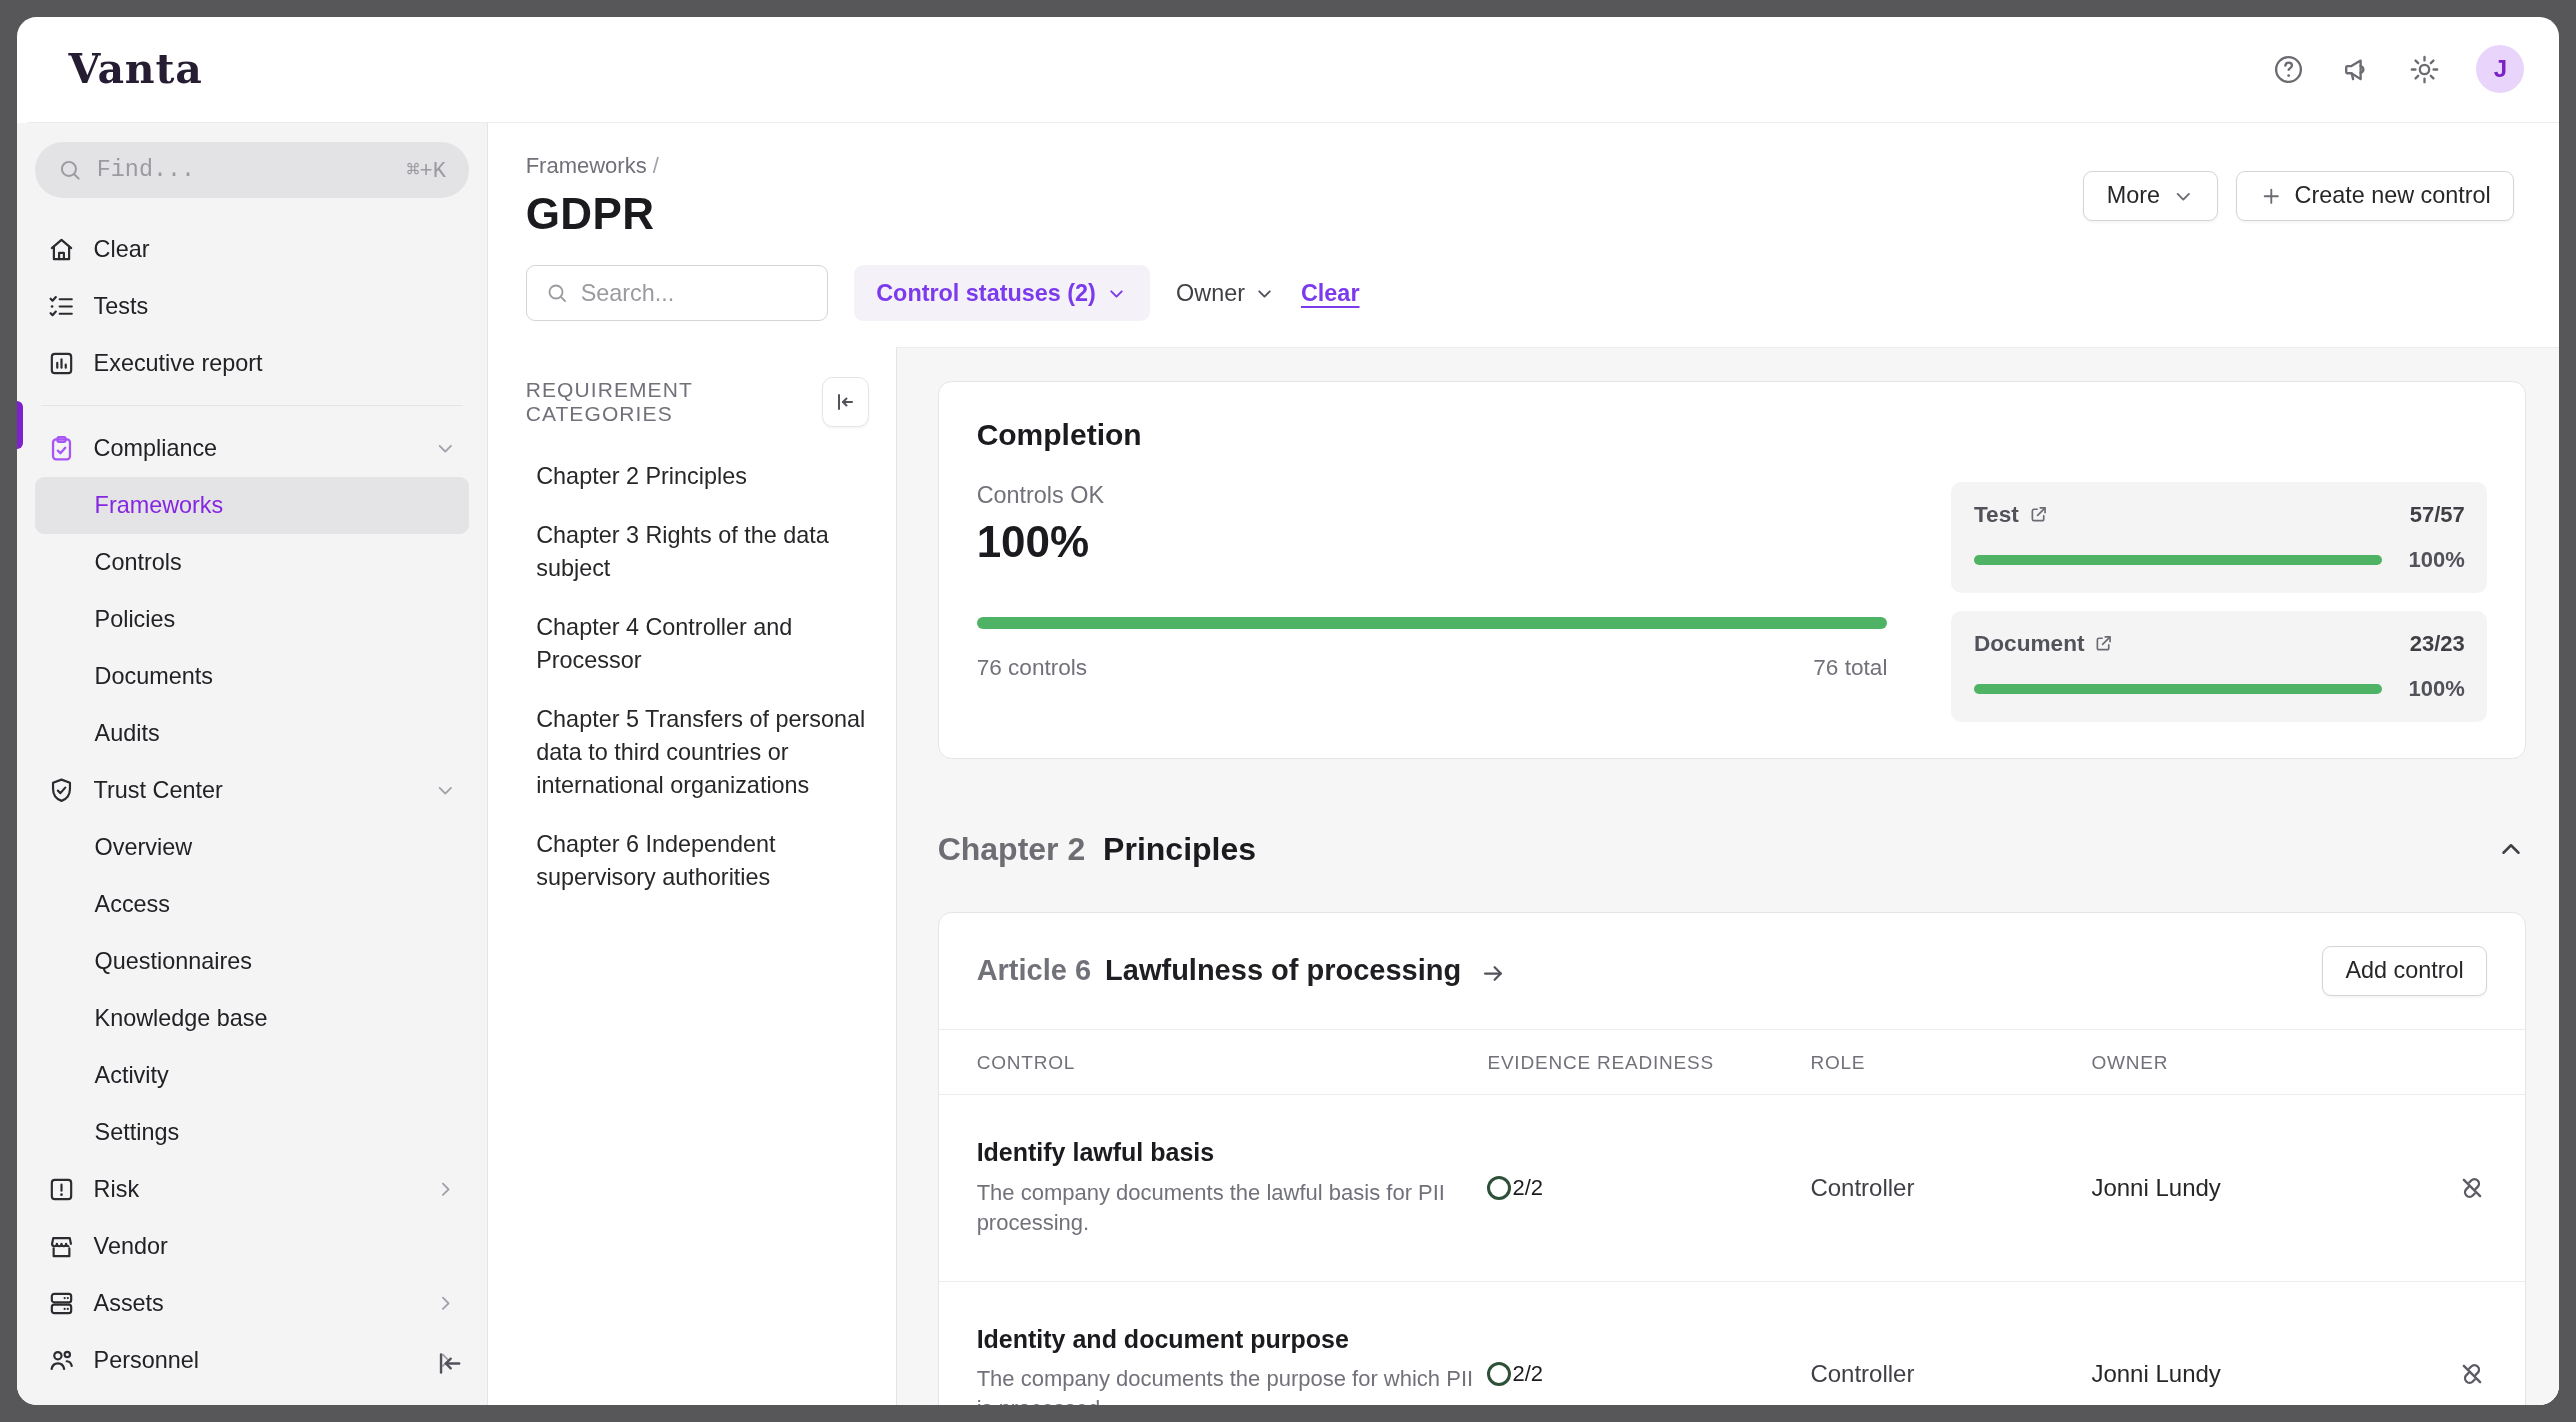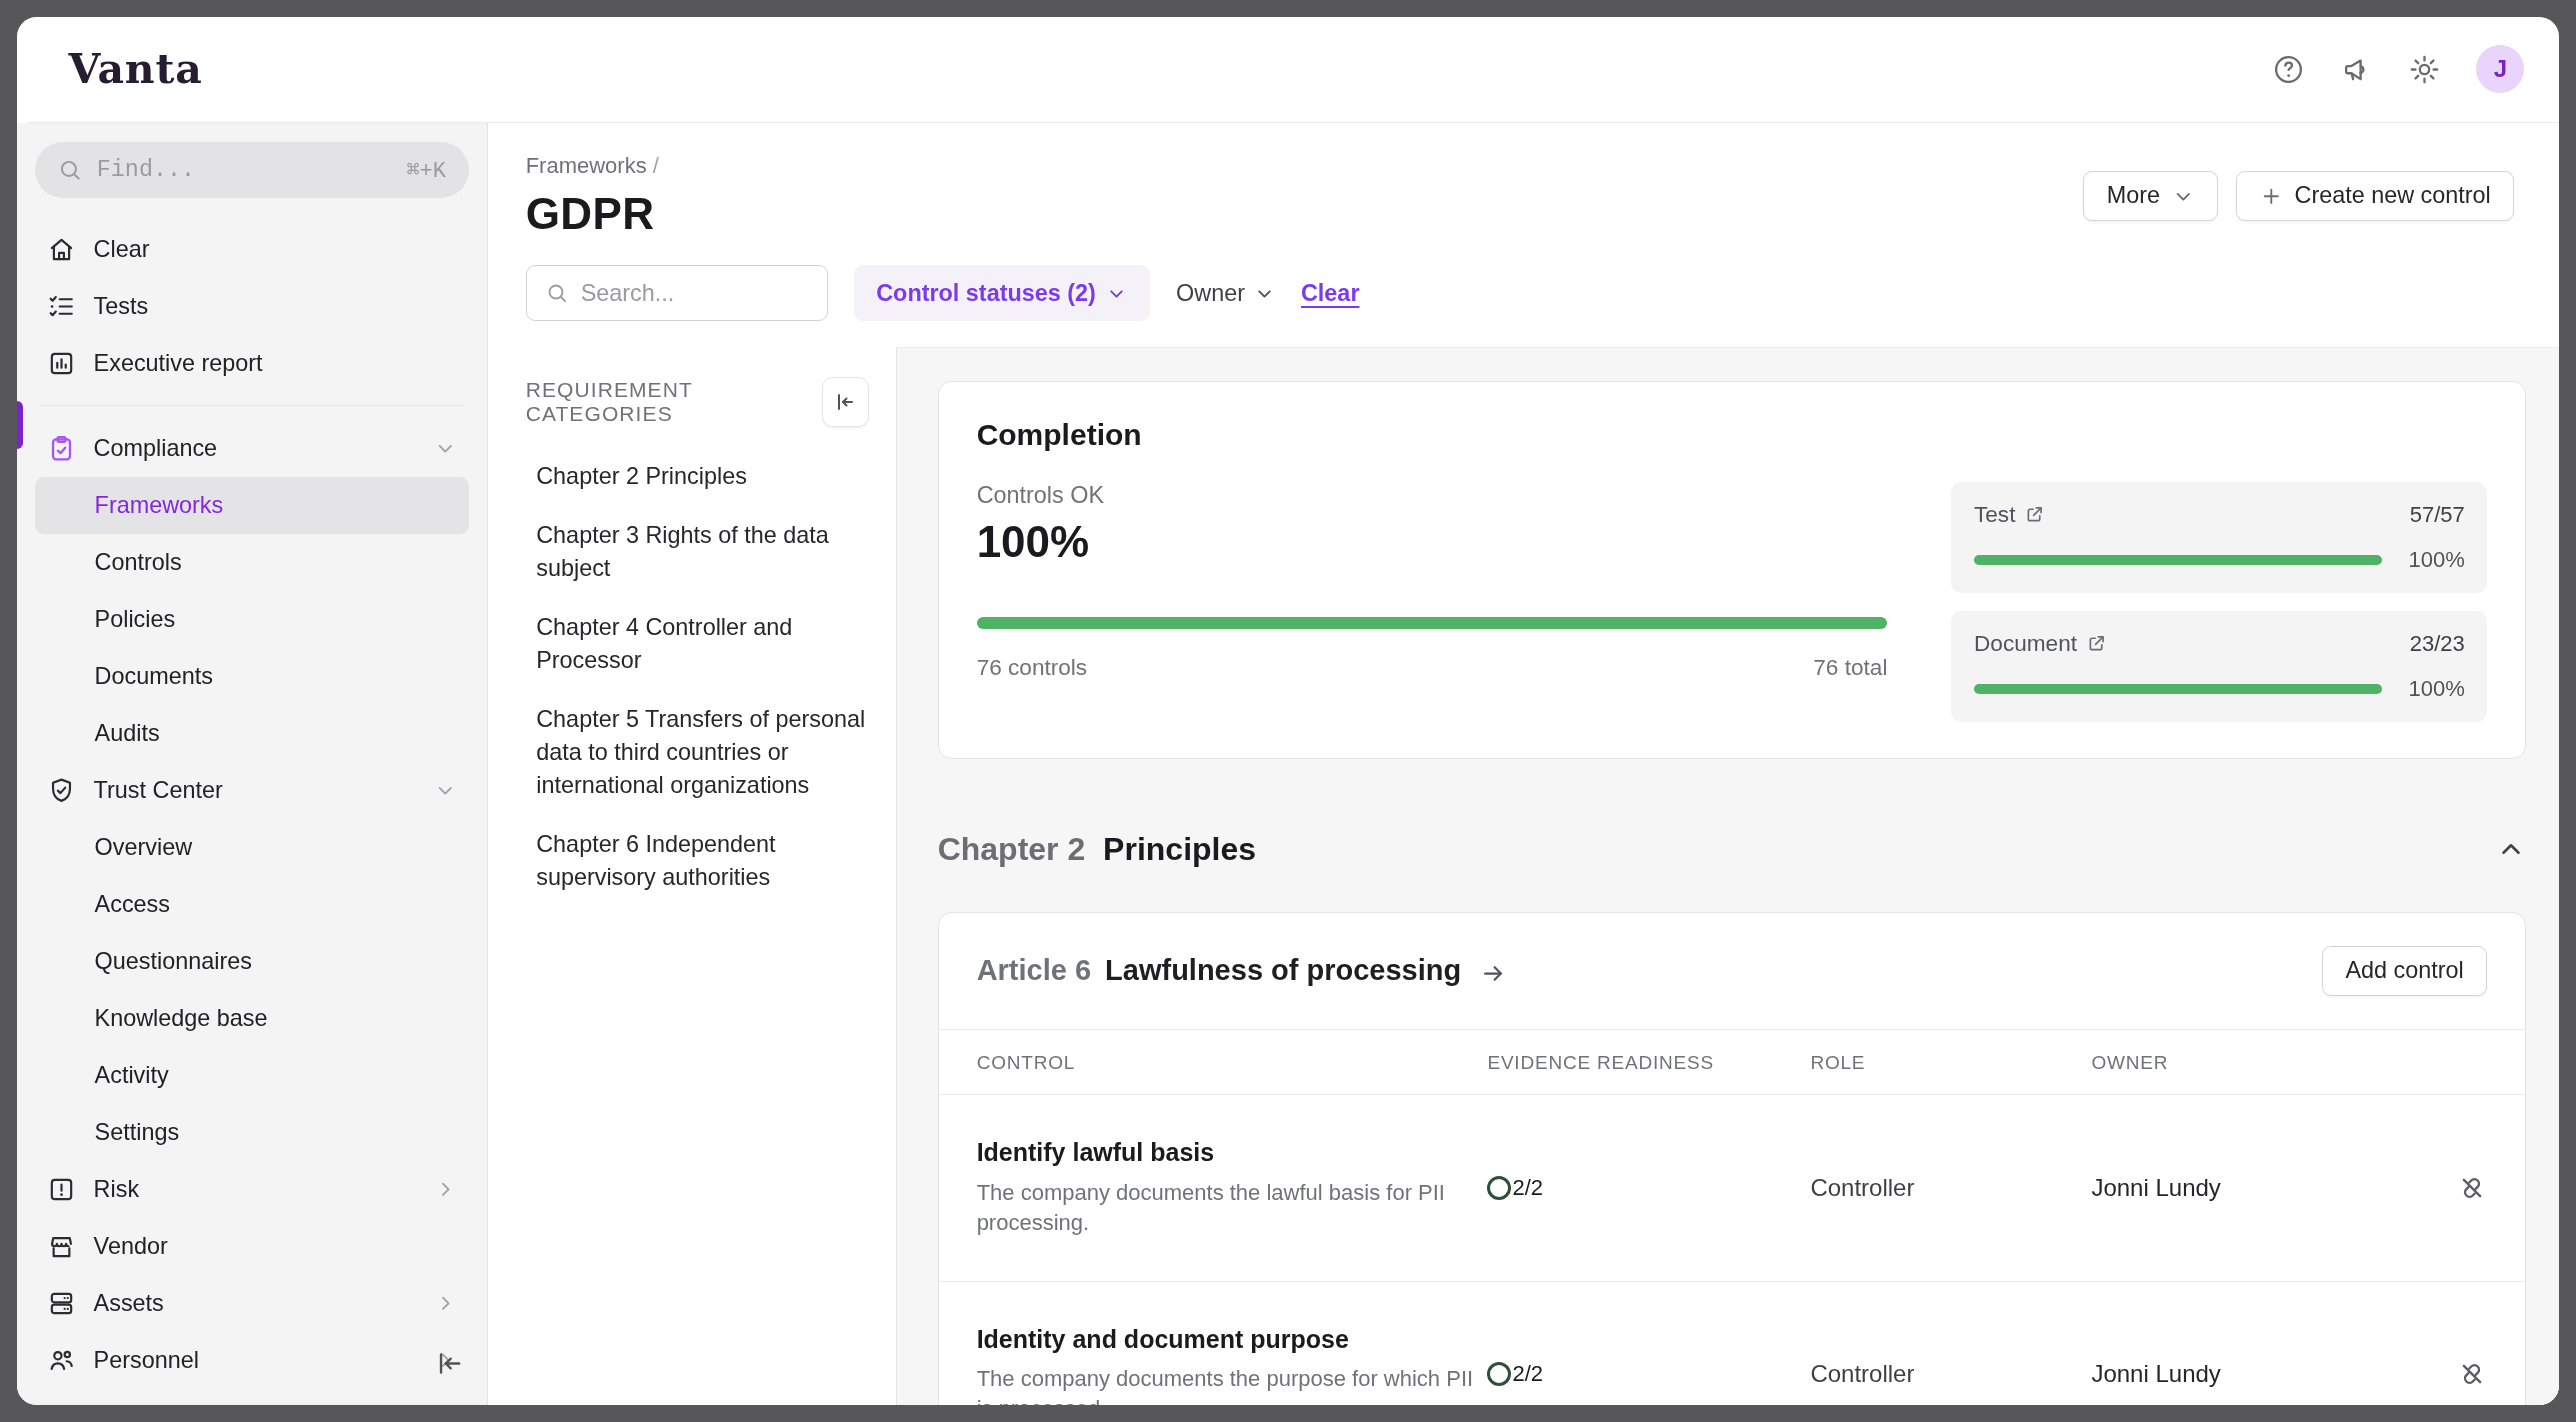--- a/index.html
+++ b/index.html
@@ -92,21 +92,21 @@
   .card{background:#fff;border:1.5px solid var(--border);border-radius:13.6px;}
 
   .completion{padding:36px 38px;}
   .completion-title{font-size:30px;font-weight:700;color:var(--ink);}
   .completion-body{display:flex;gap:64px;margin-top:30px;}
   .comp-left{flex:1;min-width:0;}
   .comp-label{font-size:23.4px;color:var(--gray);}
   .comp-pct{font-size:44px;font-weight:800;color:var(--ink);margin-top:7.5px;}
   .comp-bar{height:12px;border-radius:6px;background:var(--green);margin-top:50px;}
   .comp-foot{display:flex;justify-content:space-between;margin-top:26px;font-size:22.6px;color:var(--gray);}
-  .comp-right{flex:0 0 536px;display:flex;flex-direction:column;gap:18px;}
+  .comp-right{flex:0 0 536px;display:flex;flex-direction:column;gap:18px;font-weight:bold;}
   .stat{background:var(--side-bg);border-radius:10.6px;padding:19.6px 22.6px;}
   .stat-top{display:flex;align-items:center;justify-content:space-between;}
   .stat-name{display:flex;align-items:center;gap:9px;font-size:22.6px;color:#52525b;}
   .stat-name svg{width:21px;height:21px;color:#6b6b72;}
   .stat-count{font-size:22px;color:var(--ink2);}
   .stat-botrow{display:flex;align-items:center;gap:19.6px;margin-top:19.6px;}
   .stat-bar{flex:1;height:9.8px;border-radius:5.3px;background:var(--green);}
   .stat-pct{font-size:22px;color:#52525b;width:63px;text-align:right;}
 
   .section-head{display:flex;align-items:center;justify-content:space-between;margin-top:72px;}

